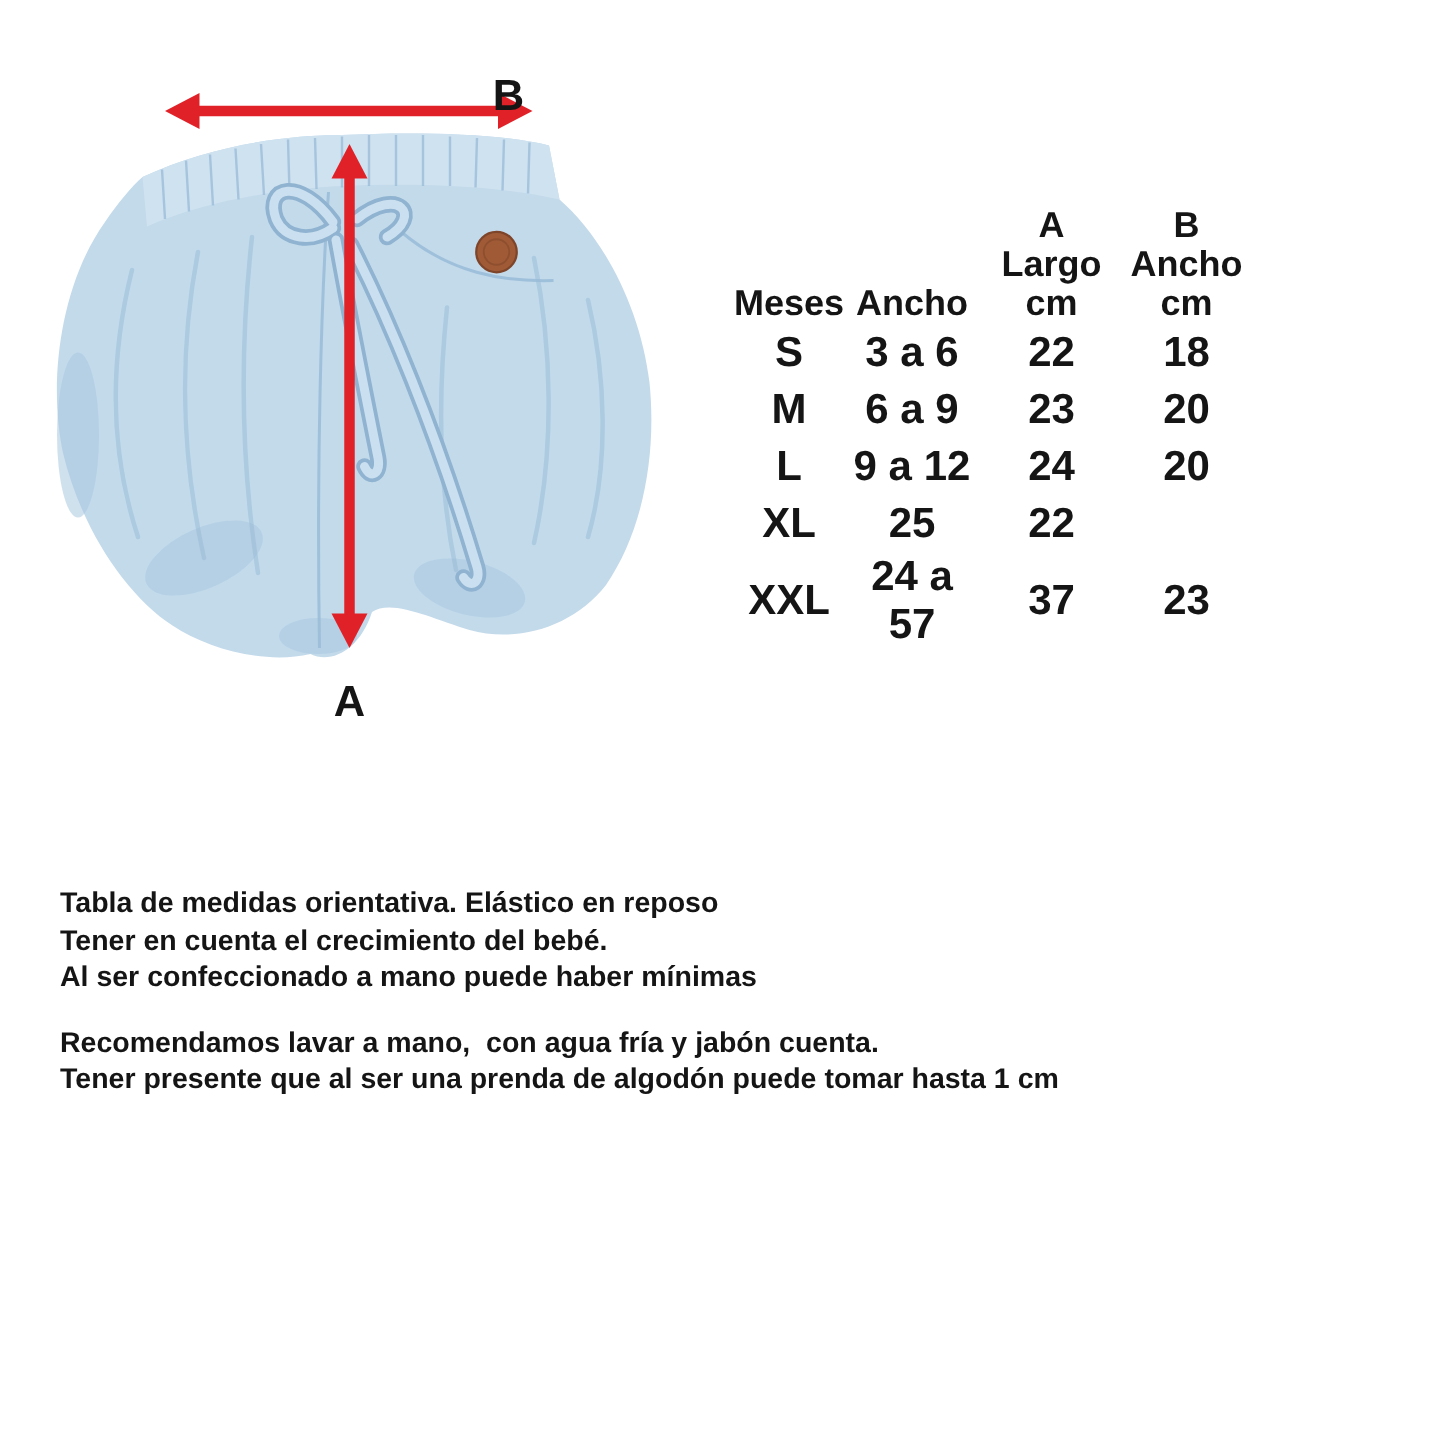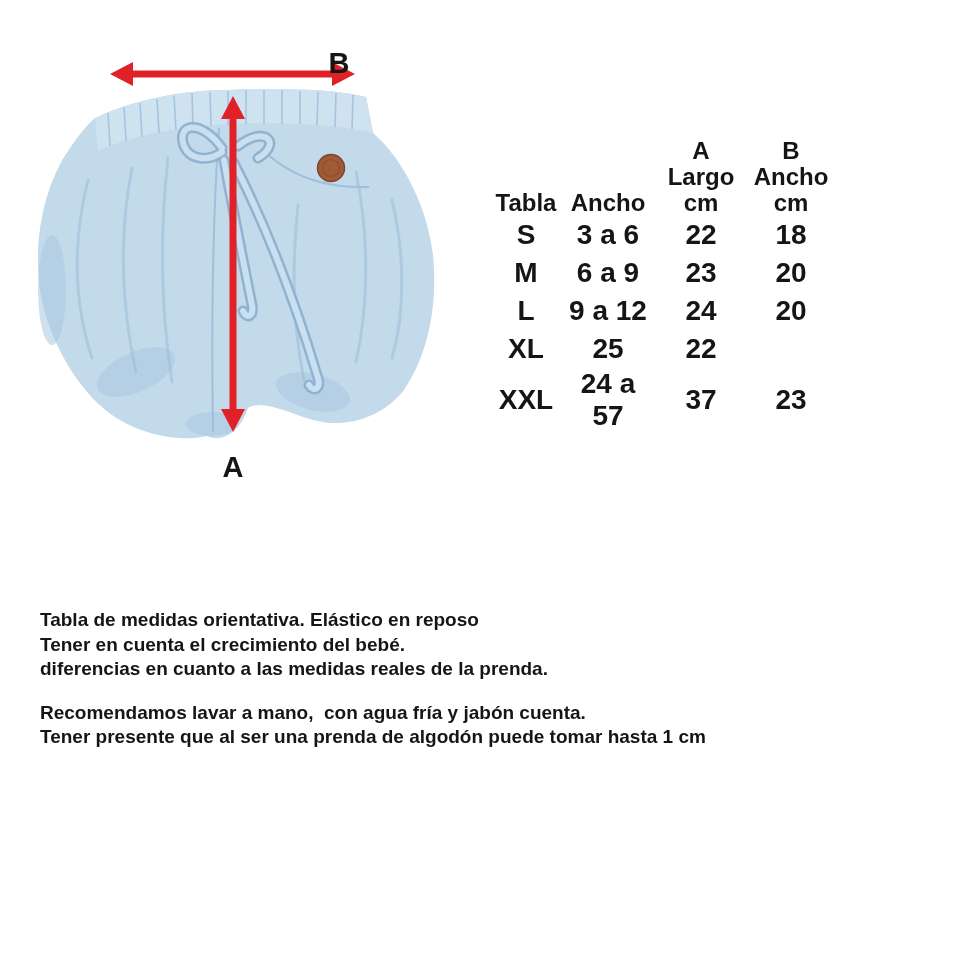--- a/index.html
+++ b/index.html
@@ -32,21 +32,21 @@
   .arrow-head{fill:var(--arrow-red);}
   .diagram-label{fill:var(--text-dark);font:700 29px "Liberation Sans",sans-serif;text-anchor:middle;}
   
   .size-table{position:absolute;left:485px;top:138px;font-weight:700;text-align:center;}
   .thead,.trow{display:grid;grid-template-columns:82px 82px 104px 76px;}
   .thead{height:78px;align-items:end;font-size:24px;line-height:26px;padding-bottom:0;}
   .th{padding-bottom:3px;}
   .trow{height:38px;align-items:center;font-size:28px;}
   .hl{display:block;}
   
-  .notes{position:absolute;left:40px;top:608px;font-size:19px;font-weight:700;line-height:24.6px;}
+  .notes{position:absolute;left:40px;top:591px;font-size:19px;font-weight:700;line-height:24.6px;}
   .notes p{margin:0;}
   .notes p + p{margin-top:19px;}
   .nl{display:block;white-space:pre;}
 </style>
 </head>
 <body>
 
 <div class="page">
 
   <svg class="photo-wrap" viewBox="0 0 480 500" width="480" height="500" aria-hidden="true">
@@ -127,21 +127,21 @@
       <line class="arrow-line" x1="233" y1="114" x2="233" y2="414"></line>
       <polygon class="arrow-head" points="233,96 221,119 245,119"></polygon>
       <polygon class="arrow-head" points="233,432 221,409 245,409"></polygon>
     </g>
     <text class="diagram-label" x="339" y="73">B</text>
     <text class="diagram-label" x="233" y="477">A</text>
   </svg>
 
   <div class="size-table">
     <div class="thead">
-      <div class="th">Tabla</div>
+      <div class="th">Meses</div>
       <div class="th">Ancho</div>
       <div class="th">
         <span class="hl">A</span>
         <span class="hl">Largo</span>
         <span class="hl">cm</span>
       </div>
       <div class="th">
         <span class="hl">B</span>
         <span class="hl">Ancho</span>
         <span class="hl">cm</span>
@@ -176,21 +176,21 @@
       <div class="td">24 a 57</div>
       <div class="td">37</div>
       <div class="td">23</div>
     </div>
   </div>
 
   <div class="notes">
     <p>
       <span class="nl">Tabla de medidas orientativa. Elástico en reposo</span>
       <span class="nl">Tener en cuenta el crecimiento del bebé.</span>
-      <span class="nl">diferencias en cuanto a las medidas reales de la prenda.</span>
+      <span class="nl">Al ser confeccionado a mano puede haber mínimas</span>
     </p>
     <p>
       <span class="nl">Recomendamos lavar a mano,  con agua fría y jabón cuenta.</span>
       <span class="nl">Tener presente que al ser una prenda de algodón puede tomar hasta 1 cm</span>
     </p>
   </div>
 
 </div>
 
 </body></html>

